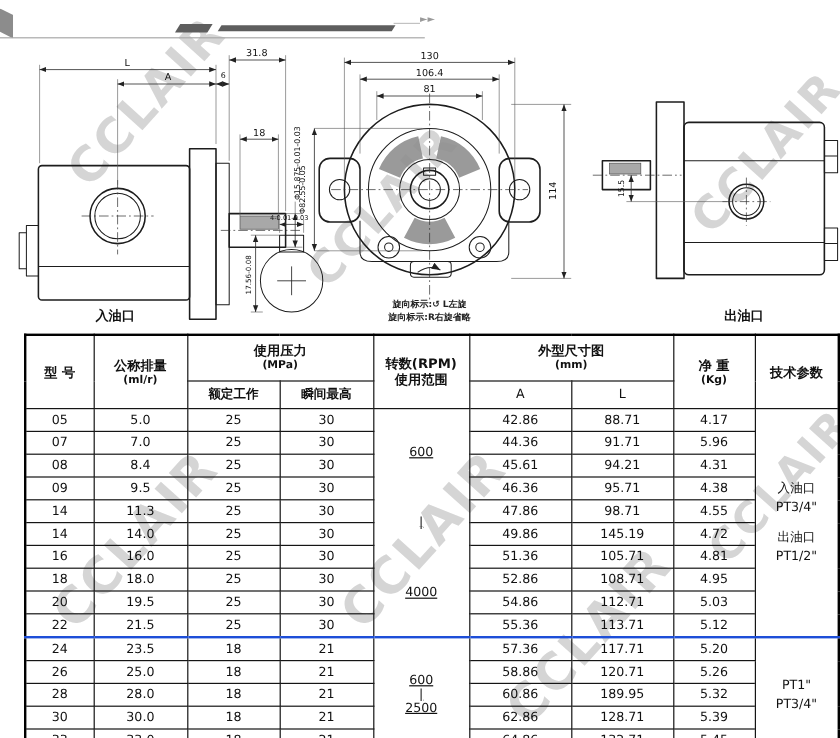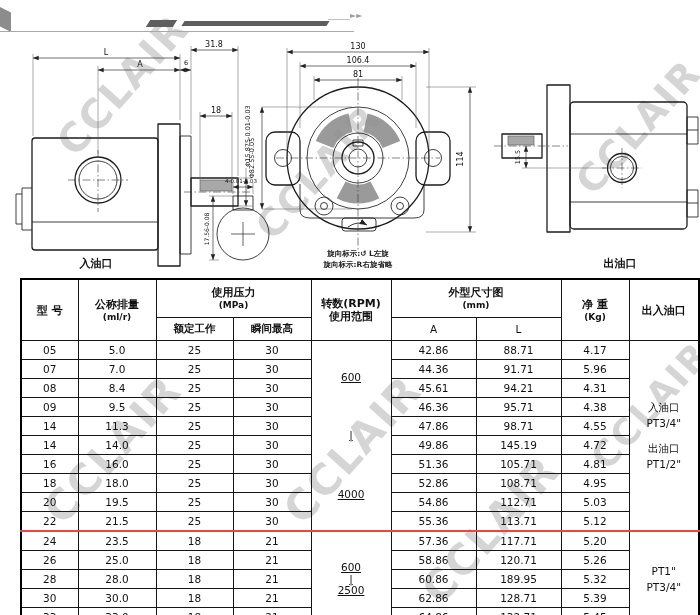--- a/index.html
+++ b/index.html
@@ -38,21 +38,21 @@
   .tablewrap{position:absolute;left:20px;top:278px;z-index:1;}
   table{border-collapse:collapse;table-layout:fixed;width:678px;background:transparent;
         border:2px solid #000;}
   th,td{border:1px solid #151515;text-align:center;vertical-align:middle;padding:0;
         font-size:10.5px;color:#111;background:transparent;}
   thead tr:first-child th{height:37px;}
   thead tr:last-child th{height:22px;font-weight:700;font-size:10.5px;}
   th .main{font-size:11px;font-weight:700;line-height:13px;}
   th .unit{font-size:9px;font-weight:700;line-height:11px;margin-top:1px;}
   tbody td{height:18px;line-height:1;}
-  tbody.grp-b tr:first-child td{border-top:2px solid #ef4444;}
+  tbody.grp-b tr:first-child td{border-top:2px solid #1d4ed8;}
   .rpm-cell div{font-size:10.5px;text-decoration:underline;}
   .rpm-cell.spread div + div{margin-top:48px;}
   .rpm-cell.tight div + div{margin-top:1px;}
   .ports-cell div{line-height:16px;font-size:10.5px;}
   .ports-cell .pair-gap{margin-bottom:9px;}
 </style>
 </head>
 <body>
 
 <span class="wm" style="left:36px;top:62px;font-size:40px">CCLAIR</span>
@@ -238,21 +238,21 @@
         </th>
         <th colspan="2">
           <div class="main">外型尺寸图</div>
           <div class="unit">(mm)</div>
         </th>
         <th rowspan="2">
           <div class="main">净 重</div>
           <div class="unit">(Kg)</div>
         </th>
         <th rowspan="2">
-          <div class="main">出入油口</div>
+          <div class="main">技术参数</div>
         </th>
       </tr>
       <tr>
         <th>
           <span>额定工作</span></th>
         <th>
           <span>瞬间最高</span></th>
         <th style="font-weight:400">
           <span>A</span></th>
         <th style="font-weight:400">

